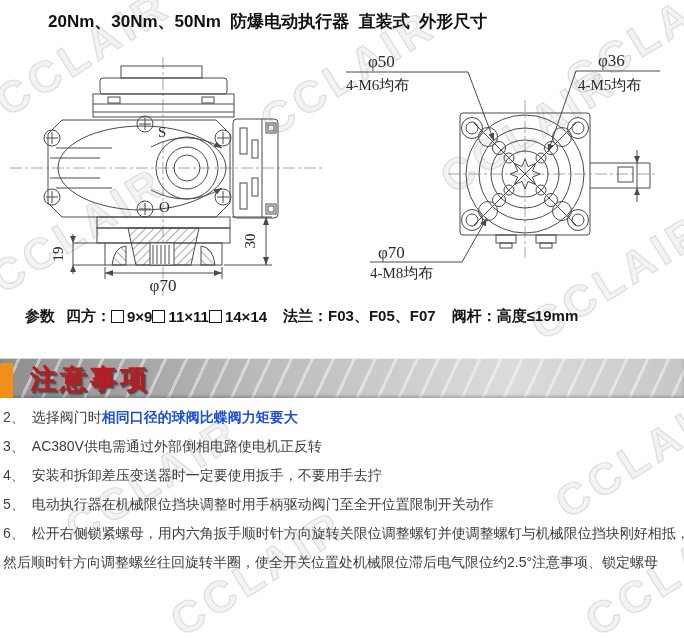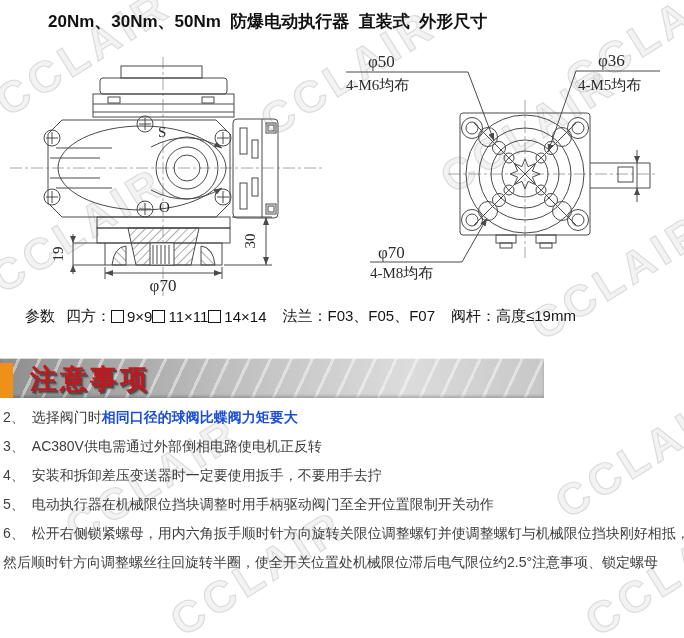--- a/index.html
+++ b/index.html
@@ -22,32 +22,32 @@
   
   .drawing{position:absolute;left:0;top:0;width:684px;height:302px;}
   .drawing line,.drawing path,.drawing rect,.drawing circle,.drawing ellipse,.drawing polygon{
     fill:none;stroke:#4a4a4a;stroke-width:1;
   }
   .drawing .cl{stroke:#8f8f8f;stroke-width:0.8;stroke-dasharray:12 3 3 3;}
   .drawing text{font-family:"Liberation Serif",serif;fill:#2b2b2b;}
   
   .params{
     position:absolute;left:25px;top:307px;display:flex;align-items:center;
-    font-size:15px;font-weight:normal;color:#151515;white-space:nowrap;
+    font-size:15px;font-weight:bold;color:#151515;white-space:nowrap;
   }
   .params .gap-s{margin-left:11px;}
   .params .gap-m{margin-left:0;}
   .params .gap-l{margin-left:16px;}
   .chk{
     display:inline-block;width:11px;height:11px;border:1.6px solid #161616;
     margin-right:3px;vertical-align:-1px;background:#fff;
   }
   
   .banner{
-    position:absolute;left:0;top:358px;width:544px;height:40px;
+    position:absolute;left:0;top:358px;width:684px;height:40px;
     background:
       repeating-linear-gradient(115deg, rgba(255,255,255,0) 0 16px, rgba(255,255,255,0.45) 16px 19px),
       linear-gradient(to right,#8e8e8e,#bdbdbd 40%,#dcdcdc 75%,#c7c7c7);
     box-shadow: inset 0 1px 0 rgba(255,255,255,.65), inset 0 -2px 3px rgba(0,0,0,.22);
     text-decoration: underline;
   }
   .banner-bar{
     position:absolute;left:0;top:5px;bottom:0;width:13px;background:#ef9018;
   }
   .banner-title{

